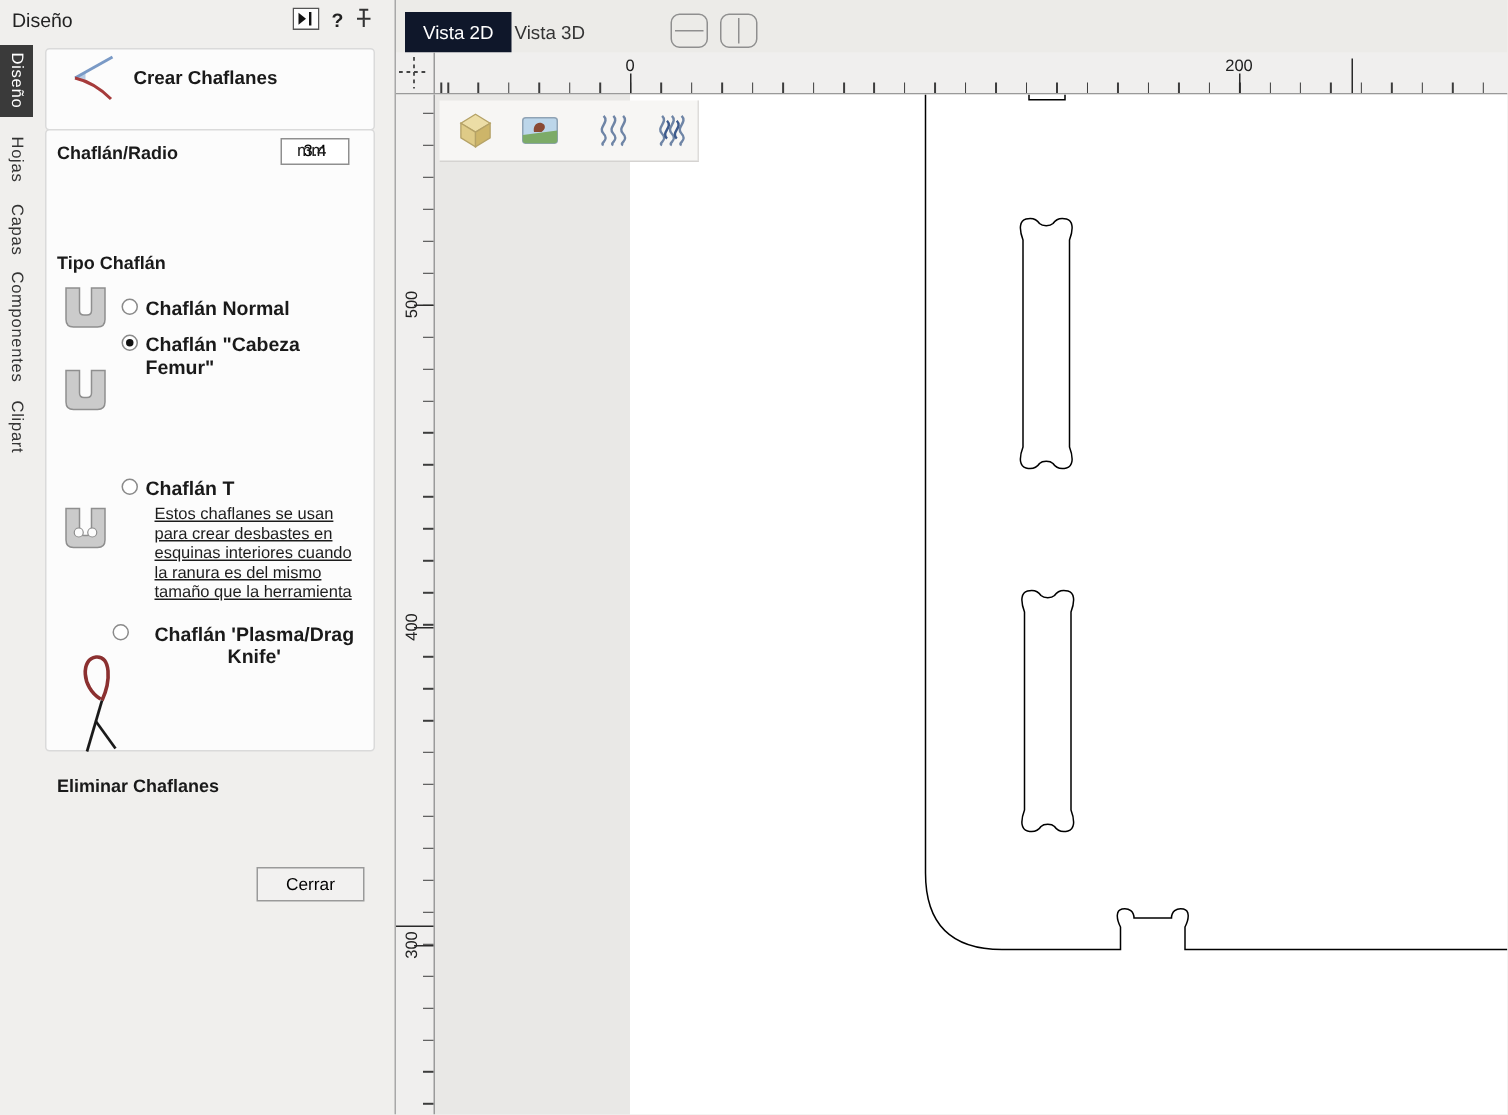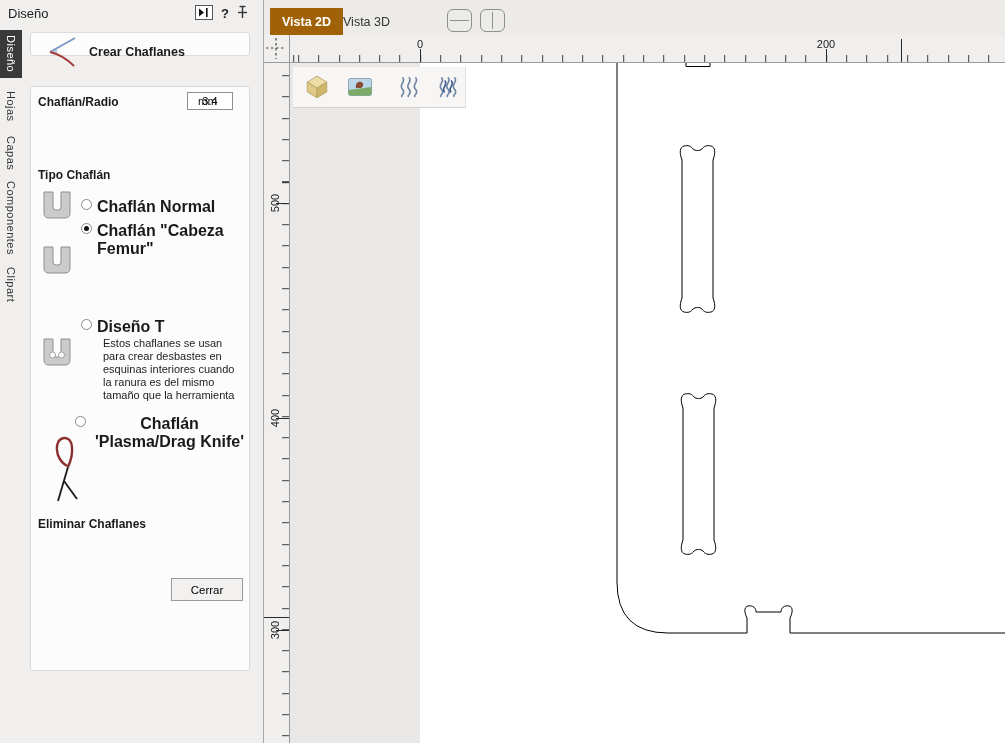--- a/index.html
+++ b/index.html
@@ -19,40 +19,40 @@
   .side-tabs { position:absolute; left:0; top:28px; width:22px; height:715px; background:#f0efed; }
   .vtab { position:absolute; left:0; width:22px; writing-mode:vertical-rl; font-size:11px; color:#333;
           display:flex; align-items:center; justify-content:center; cursor:pointer; letter-spacing:0.5px; }
   .vtab.active { background:#3a3a3a; color:#fff; }
 
   
   .panel { position:absolute; left:22px; top:28px; width:241px; height:715px; background:#f0efed; }
   #app::after { content:""; position:absolute; left:263px; top:0; width:1px; height:743px; background:#a8a8a8; }
 
   .card { position:absolute; background:#fcfcfc; border:1px solid #dadada; border-radius:3px; }
-  .header-card { left:8px; top:4px; width:220px; height:24px; }
+  .header-card { left:8px; top:4px; width:220px; height:55px; }
   .header-card .hicon { position:absolute; left:10px; top:3px; }
   .header-card .htitle { position:absolute; left:58px; top:12px; font-size:12.5px; font-weight:bold; }
 
-  .body-card { left:8px; top:58px; width:220px; height:585px; font-size:11px; }
+  .body-card { left:8px; top:58px; width:220px; height:415px; font-size:11px; }
   .lbl-bold { font-weight:bold; font-size:12px; }
   .desc { position:absolute; white-space:pre-line; line-height:13px; font-size:11px; color:#1c1c1c; }
   .num-input { position:absolute; left:112px; top:5px; width:46px; height:18px; border:1px solid #8f8f8f;
                font-size:11px; text-align:center; font-family:"Liberation Sans",sans-serif; background:#fff;margin-left:44px; }
   .radio { position:absolute; width:11px; height:11px; border:1px solid #8a8a8a; border-radius:50%; background:#fff; cursor:pointer; }
   .radio.checked::after { content:""; position:absolute; left:2px; top:2px; width:5px; height:5px; border-radius:50%; background:#111; }
-  .radio-label { position:absolute; font-weight:bold; font-size:16px; cursor:pointer; }
+  .radio-label { position:absolute; font-weight:bold; font-size:13px; cursor:pointer; }
 
   .close-btn { position:absolute; left:149px; top:550px; width:72px; height:23px; background:#f2f1f0;
                border:1px solid #9a9a9a; font-size:11.5px; font-family:"Liberation Sans",sans-serif; cursor:pointer; }
 
   
   .viewbar { position:absolute; left:264px; top:0; width:741px; height:35px; background:#ecebe8; }
   .vtab2d { position:absolute; top:8px; height:27px; padding:0 12px; font-size:12.5px; display:flex; align-items:center; cursor:pointer; color:#333; }
-  .vtab2d.active { background:#a16207; color:#fff; font-weight:bold; }
+  .vtab2d.active { background:#0f172a; color:#fff; font-weight:normal; }
   .split-btn { position:absolute; top:9px; width:25px; height:23px; border:1px solid #8f8f8f; border-radius:6px; cursor:pointer; }
   .split-btn .hline { position:absolute; left:2px; right:2px; top:10px; height:1px; background:#8f8f8f; }
   .split-btn .vline { position:absolute; top:2px; bottom:2px; left:11px; width:1px; background:#8f8f8f; }
 
   
   .ruler-corner { position:absolute; left:264px; top:35px; width:26px; height:28px; background:#f0efee;
                   border-right:1px solid #9a9a9a; border-bottom:1px solid #9a9a9a; }
   .hruler { position:absolute; left:290px; top:35px; width:715px; height:28px; background:#f0efee; border-bottom:1px solid #9a9a9a; }
   .hruler .minor { position:absolute; left:0; right:0; bottom:0; height:7px;
                    background:repeating-linear-gradient(to right, #3c3c3c 0 1px, transparent 1px 20.3px);
@@ -157,30 +157,30 @@
       <span class="radio checked" style="left:50px; top:136px;"></span>
       <span class="radio-label" style="left:66px; top:135px;">Chaflán "Cabeza Femur"</span>
 
       <span style="position:absolute; left:9px; top:158px;">
         <svg width="34" height="32" viewBox="0 0 34 32">
           <path d="M4,2 L4,23 Q4,28 9,28 L25,28 Q30,28 30,23 L30,2 L21,2 L21,17 Q21,20 18,20 L16,20 Q13,20 13,17 L13,2 Z" fill="#cbcbcb" stroke="#8f8f8f" stroke-width="1"></path>
         </svg>
       </span>
 
       <span class="radio" style="left:50px; top:232px;"></span>
-      <span class="radio-label" style="left:66px; top:231px;">Diseño T</span>
+      <span class="radio-label" style="left:66px; top:231px;">Chaflán T</span>
 
       <span style="position:absolute; left:9px; top:250px;">
         <svg width="34" height="32" viewBox="0 0 34 32">
           <path d="M4,2 L4,23 Q4,28 9,28 L25,28 Q30,28 30,23 L30,2 L21,2 L21,17 Q21,20 18,20 L16,20 Q13,20 13,17 L13,2 Z" fill="#cbcbcb" stroke="#8f8f8f" stroke-width="1"></path>
           <circle cx="12.5" cy="18" r="3" fill="#fcfcfc" stroke="#8f8f8f" stroke-width="0.8"></circle>
           <circle cx="21.5" cy="18" r="3" fill="#fcfcfc" stroke="#8f8f8f" stroke-width="0.8"></circle>
         </svg>
       </span>
-      <div class="desc" style="left:72px; top:250px;">Estos chaflanes se usan
+      <div class="desc" style="left:72px; top:250px;text-decoration:underline;">Estos chaflanes se usan
 para crear desbastes en
 esquinas interiores cuando
 la ranura es del mismo
 tamaño que la herramienta</div>
 
       <span class="radio" style="left:44px; top:329px;"></span>
       <span class="radio-label" style="left:59px; top:328px;text-align:center;">Chaflán 'Plasma/Drag Knife'</span>
 
       <span style="position:absolute; left:14px; top:346px;">
         <svg width="44" height="74" viewBox="0 0 44 74">

